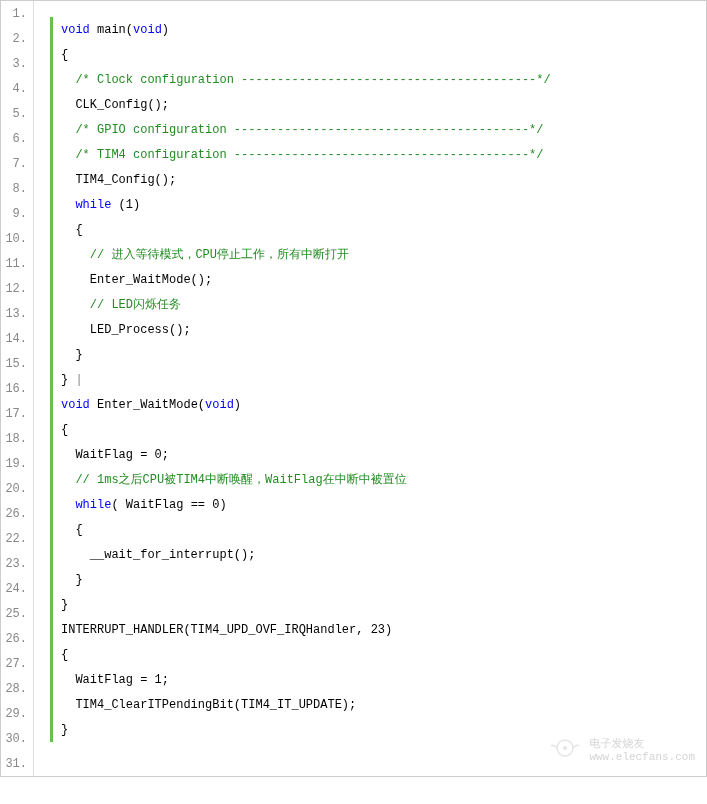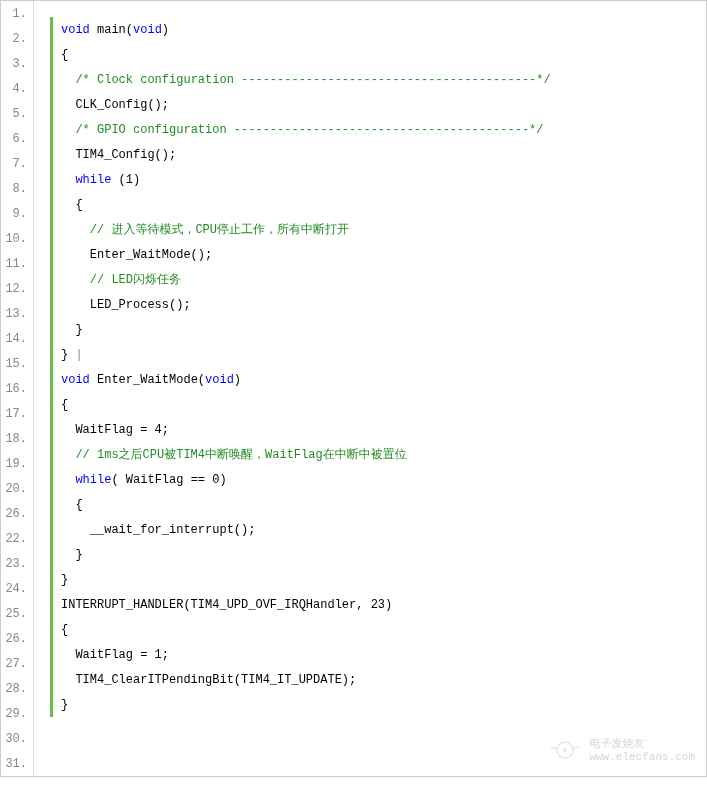--- a/index.html
+++ b/index.html
@@ -44,21 +44,20 @@
     }
     .kw { color: #0000ff; }
     .comment { color: #228B22; margin-top: 32px; }
     .cursor { color: #888; }
     .watermark {
       position: absolute;
       right: 12px;
       bottom: 14px;
       opacity: 0.5;
       display: flex;
-      align-items: center;
       gap: 8px;
       color: #999;
     }
     .watermark-logo {
       display: flex;
       flex-direction: column;
       align-items: center;
     }
     .watermark-text {
       font-size: 11px;
@@ -106,32 +105,33 @@
         <div>29.</div>
         <div>30.</div>
         <div>31.</div>
       </div>
     <div class="code-lines" id="code-lines">
         <div class="code-line"><span class="kw">void</span> main(<span class="kw">void</span>)</div>
         <div class="code-line">{</div>
         <div class="code-line">  <span class="comment">/* Clock configuration -----------------------------------------*/</span></div>
         <div class="code-line">  CLK_Config();</div>
         <div class="code-line">  <span class="comment">/* GPIO configuration -----------------------------------------*/</span></div>
+        <div class="code-line">  <span class="comment">/* TIM4 configuration -----------------------------------------*/</span></div>
         <div class="code-line">  TIM4_Config();</div>
         <div class="code-line">  <span class="kw">while</span> (1)</div>
         <div class="code-line">  {</div>
         <div class="code-line">    <span class="comment">// 进入等待模式，CPU停止工作，所有中断打开</span></div>
         <div class="code-line">    Enter_WaitMode();</div>
         <div class="code-line">    <span class="comment">// LED闪烁任务</span></div>
         <div class="code-line">    LED_Process();</div>
         <div class="code-line">  }</div>
         <div class="code-line">} <span class="cursor">|</span></div>
         <div class="code-line"><span class="kw">void</span> Enter_WaitMode(<span class="kw">void</span>)</div>
         <div class="code-line">{</div>
-        <div class="code-line">  WaitFlag = 4;</div>
+        <div class="code-line">  WaitFlag = 0;</div>
         <div class="code-line">  <span class="comment">// 1ms之后CPU被TIM4中断唤醒，WaitFlag在中断中被置位</span></div>
         <div class="code-line">  <span class="kw">while</span>( WaitFlag == 0)</div>
         <div class="code-line">  {</div>
         <div class="code-line">    __wait_for_interrupt();</div>
         <div class="code-line">  }</div>
         <div class="code-line">}</div>
         <div class="code-line">INTERRUPT_HANDLER(TIM4_UPD_OVF_IRQHandler, 23)</div>
         <div class="code-line">{</div>
         <div class="code-line">  WaitFlag = 1;</div>
         <div class="code-line">  TIM4_ClearITPendingBit(TIM4_IT_UPDATE);</div>

